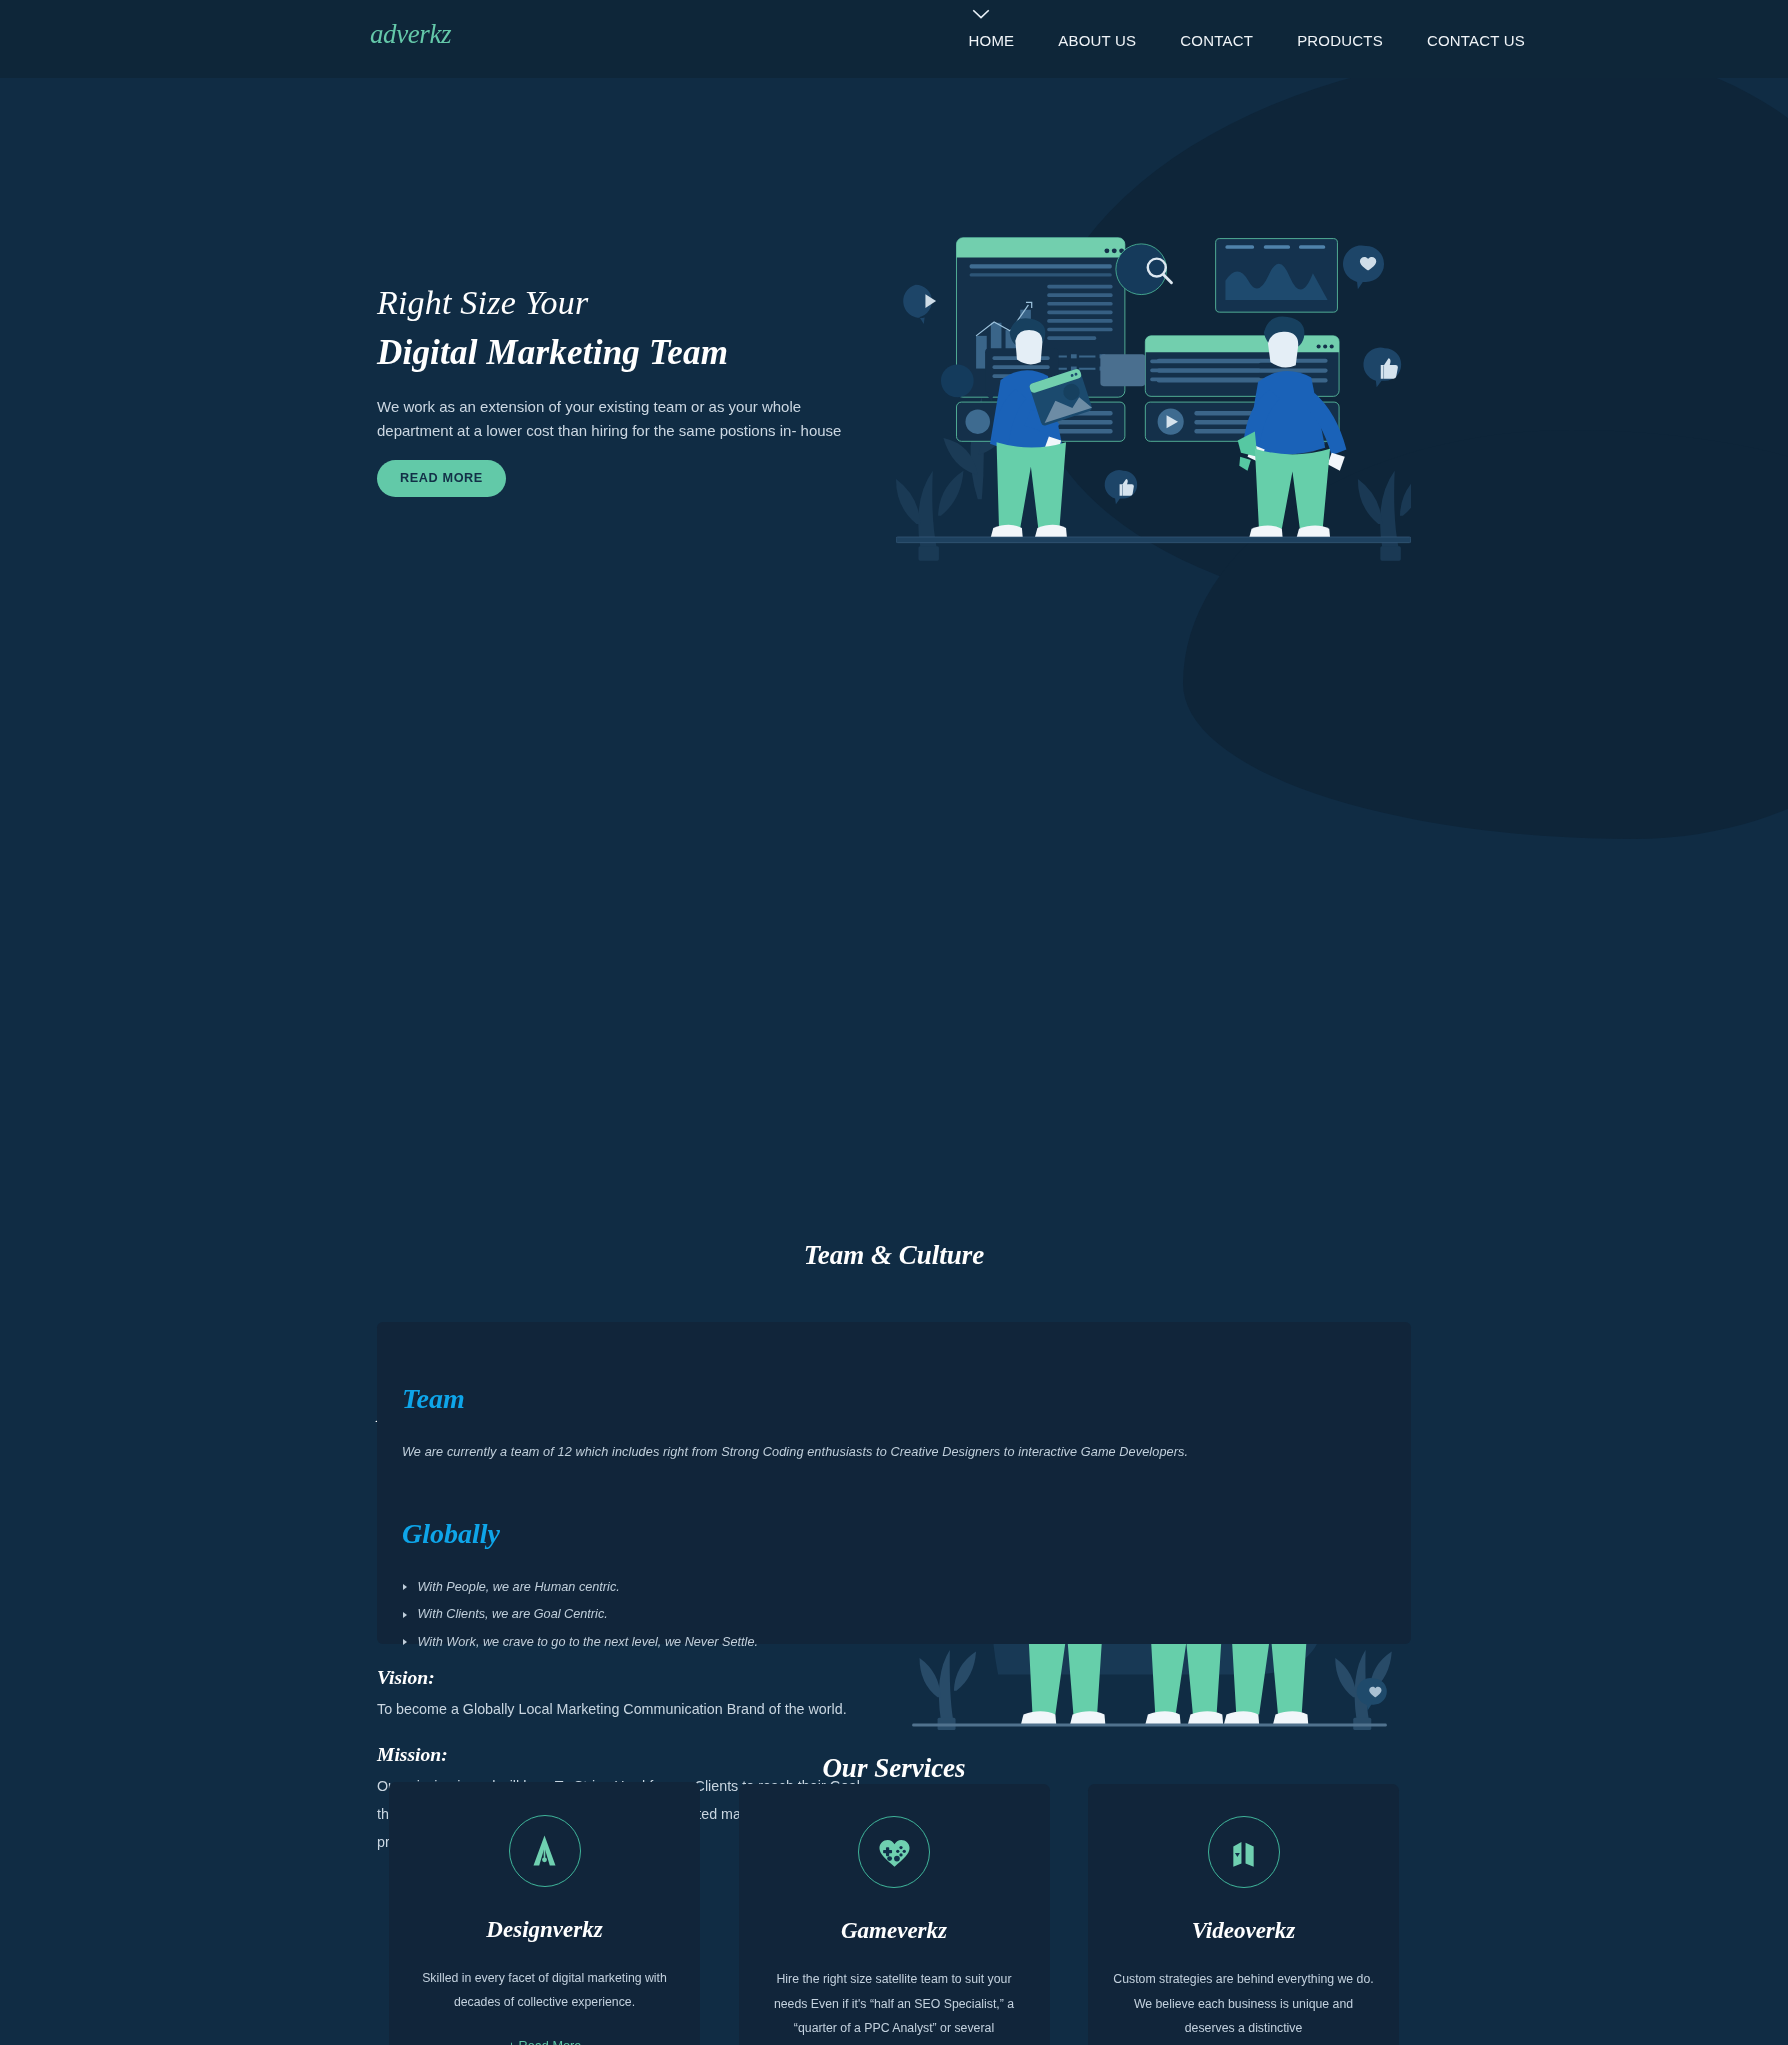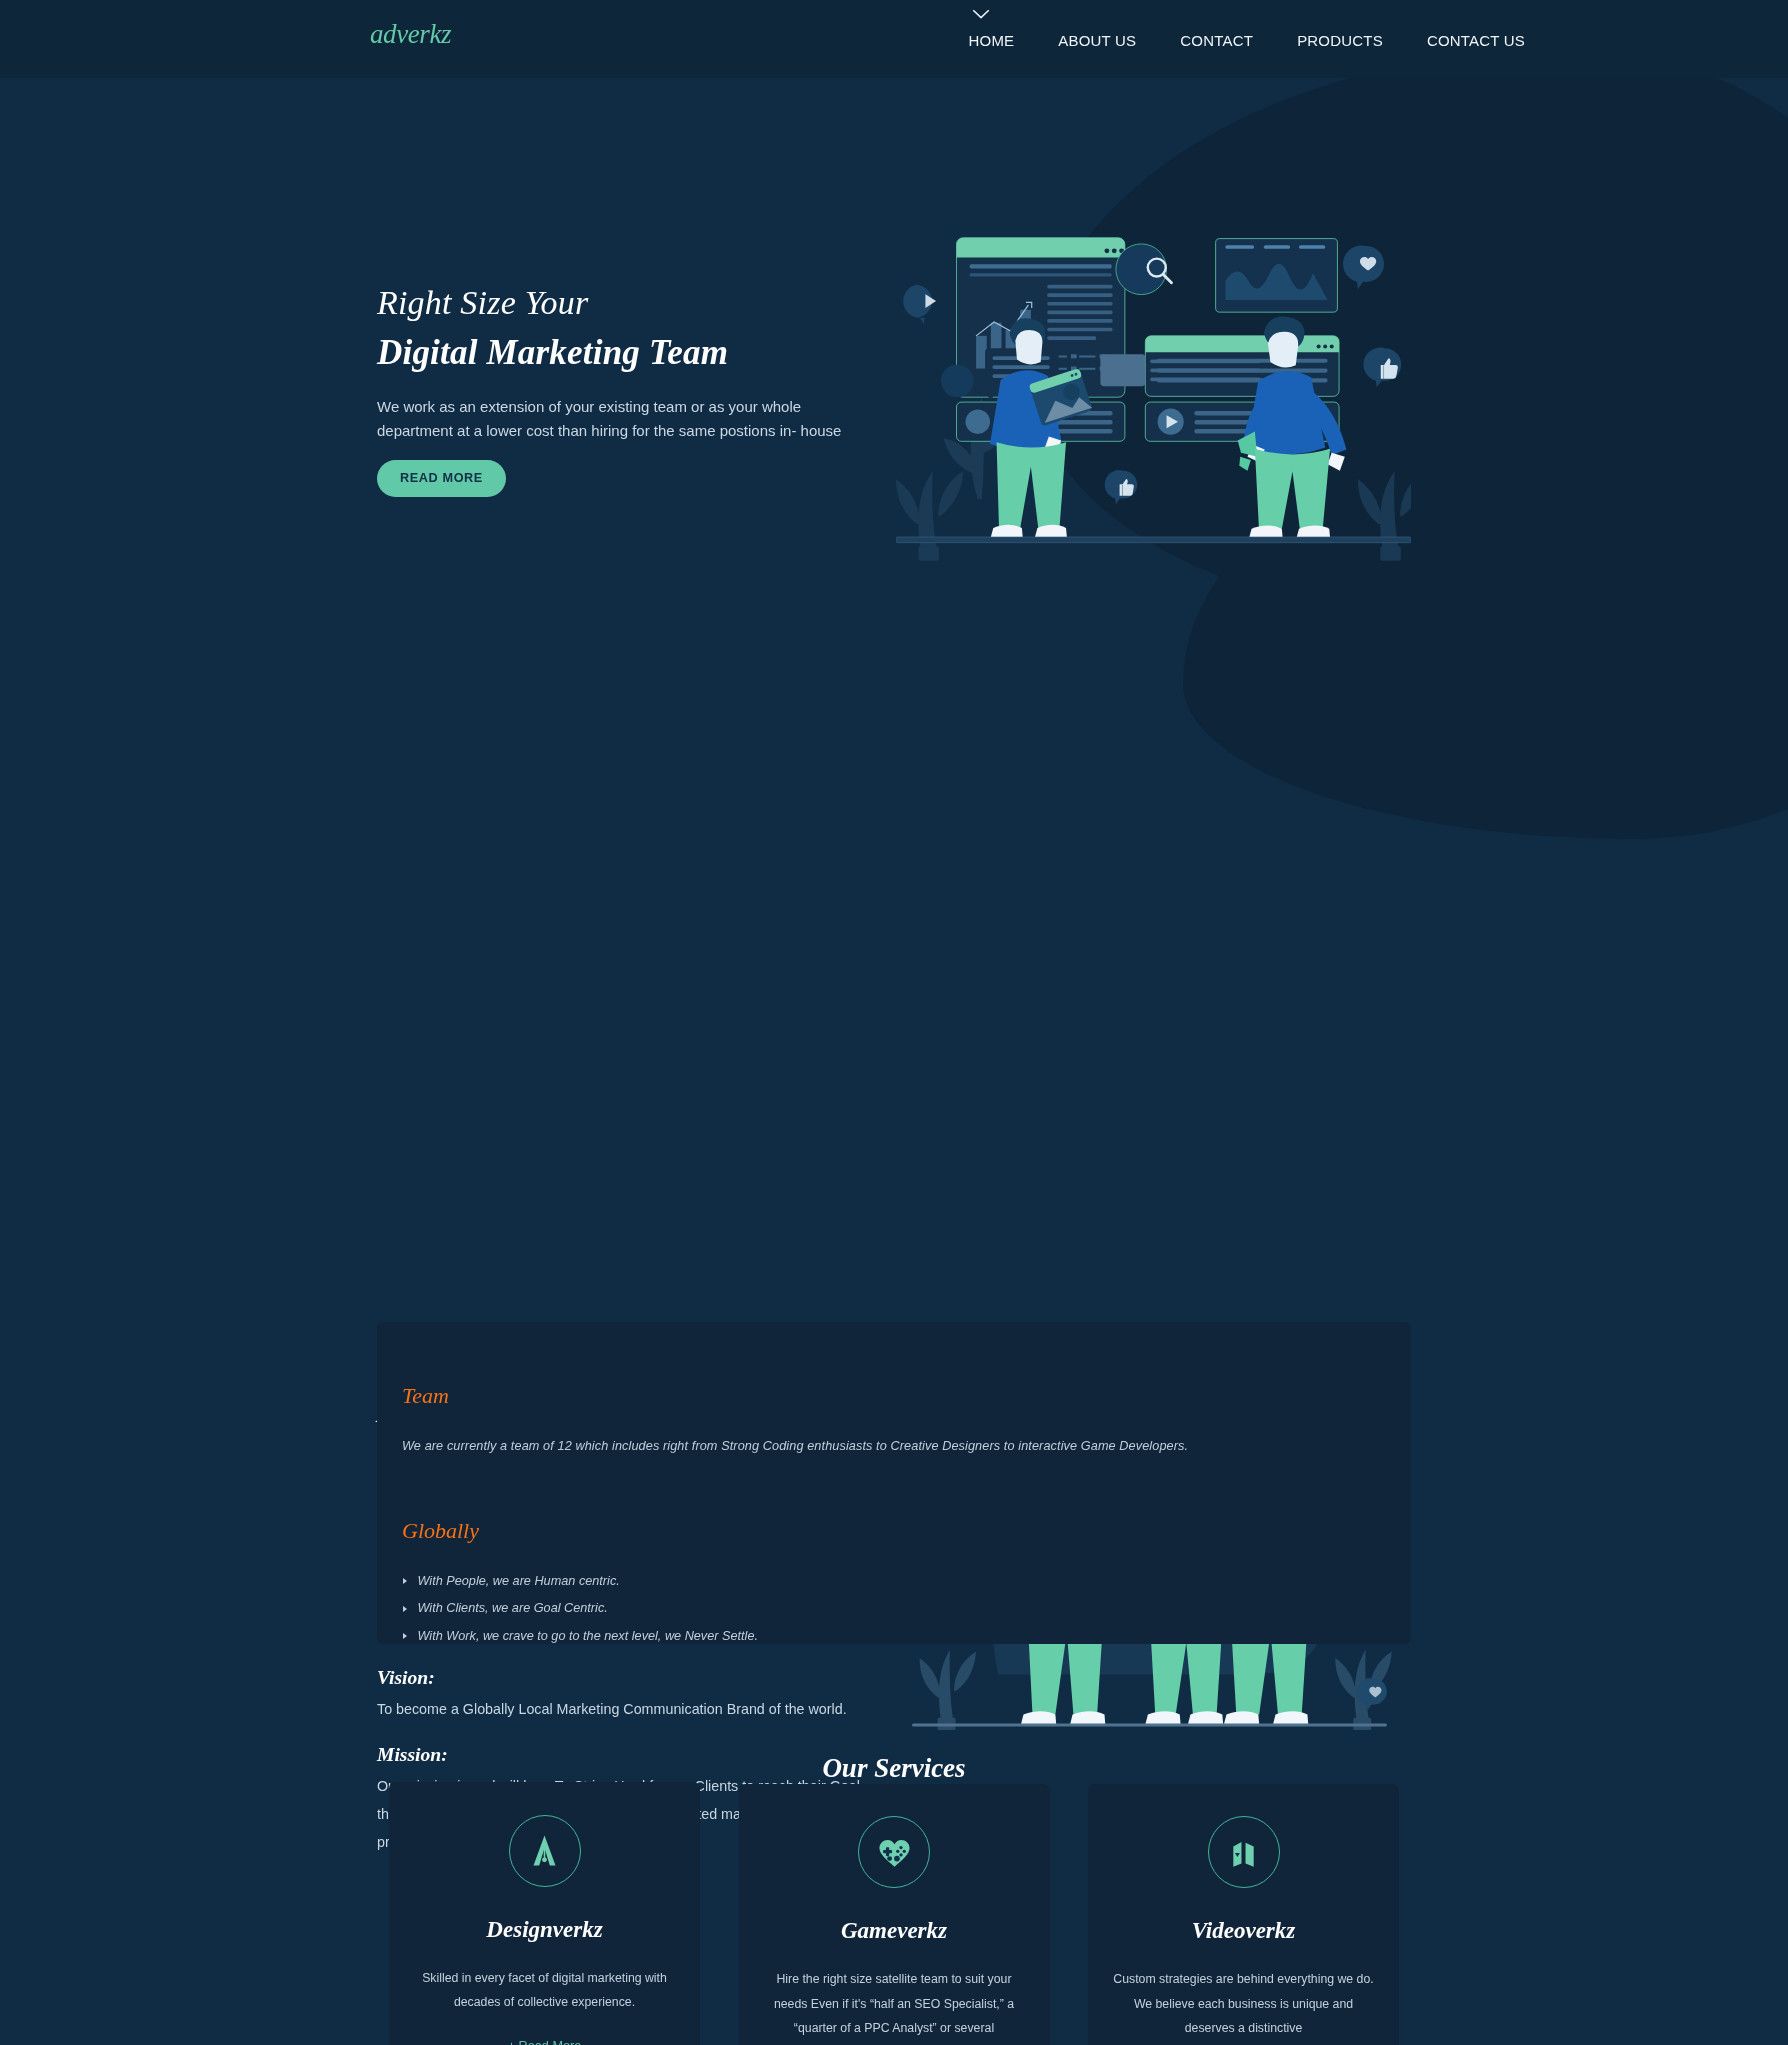--- a/index.html
+++ b/index.html
@@ -114,22 +114,22 @@
     font-style: italic; font-weight: 700;
     font-size: 27px; color: #ffffff; z-index: 10;
   }
   .tc-card {
     position: absolute; left: 377px; top: 1322px;
     width: 1034px; height: 322px;
     background: #11253a; border-radius: 5.7px; z-index: 10;
   }
   .tc-card h3 {
     font-family: "Liberation Serif", serif;
-    font-style: italic; font-weight: 400;
-    font-size: 22px; color: #f97316;
+    font-style: italic; font-weight: 700;
+    font-size: 28px; color: #0ea5e9;
   }
   .tc-team { position: absolute; left: 25px; top: 61px; }
   .tc-team-body {
     margin-top: 29.5px; font-size: 12.7px; font-style: italic;
     color: #c0cfdb; letter-spacing: 0.1px;
   }
   .tc-culture { position: absolute; left: 25px; top: 196px; }
   .tc-list { list-style: none; margin-top: 29.5px; }
   .tc-list li {
     font-size: 12.7px; font-style: italic; color: #c0cfdb;
@@ -489,20 +489,21 @@
         </g>
         <path d="M796 500 q96 28 194 0 l-18 278 h-58 l-18-200 l-28 200 h-56z" fill="#66cfaa"></path>
         <path d="M788 778 q44-16 78 0 l2 24 h-86z" fill="#f1f6fa"></path>
         <path d="M908 778 q44-16 78 0 l2 24 h-86z" fill="#f1f6fa"></path>
 
         <rect x="20" y="800" width="1160" height="7" rx="3" fill="#50728e"></rect>
       </svg>
     </div>
   </section>
 
+  <h2 class="tc-title">Team &amp; Culture</h2>
   <div class="tc-card">
     <div class="tc-team">
       <h3>Team</h3>
       <p class="tc-team-body">We are currently a team of 12 which includes right from Strong Coding enthusiasts to Creative Designers to interactive Game Developers.</p>
     </div>
     <div class="tc-culture">
       <h3>Globally</h3>
       <ul class="tc-list">
         <li>With People, we are Human centric.</li>
         <li>With Clients, we are Goal Centric.</li>

